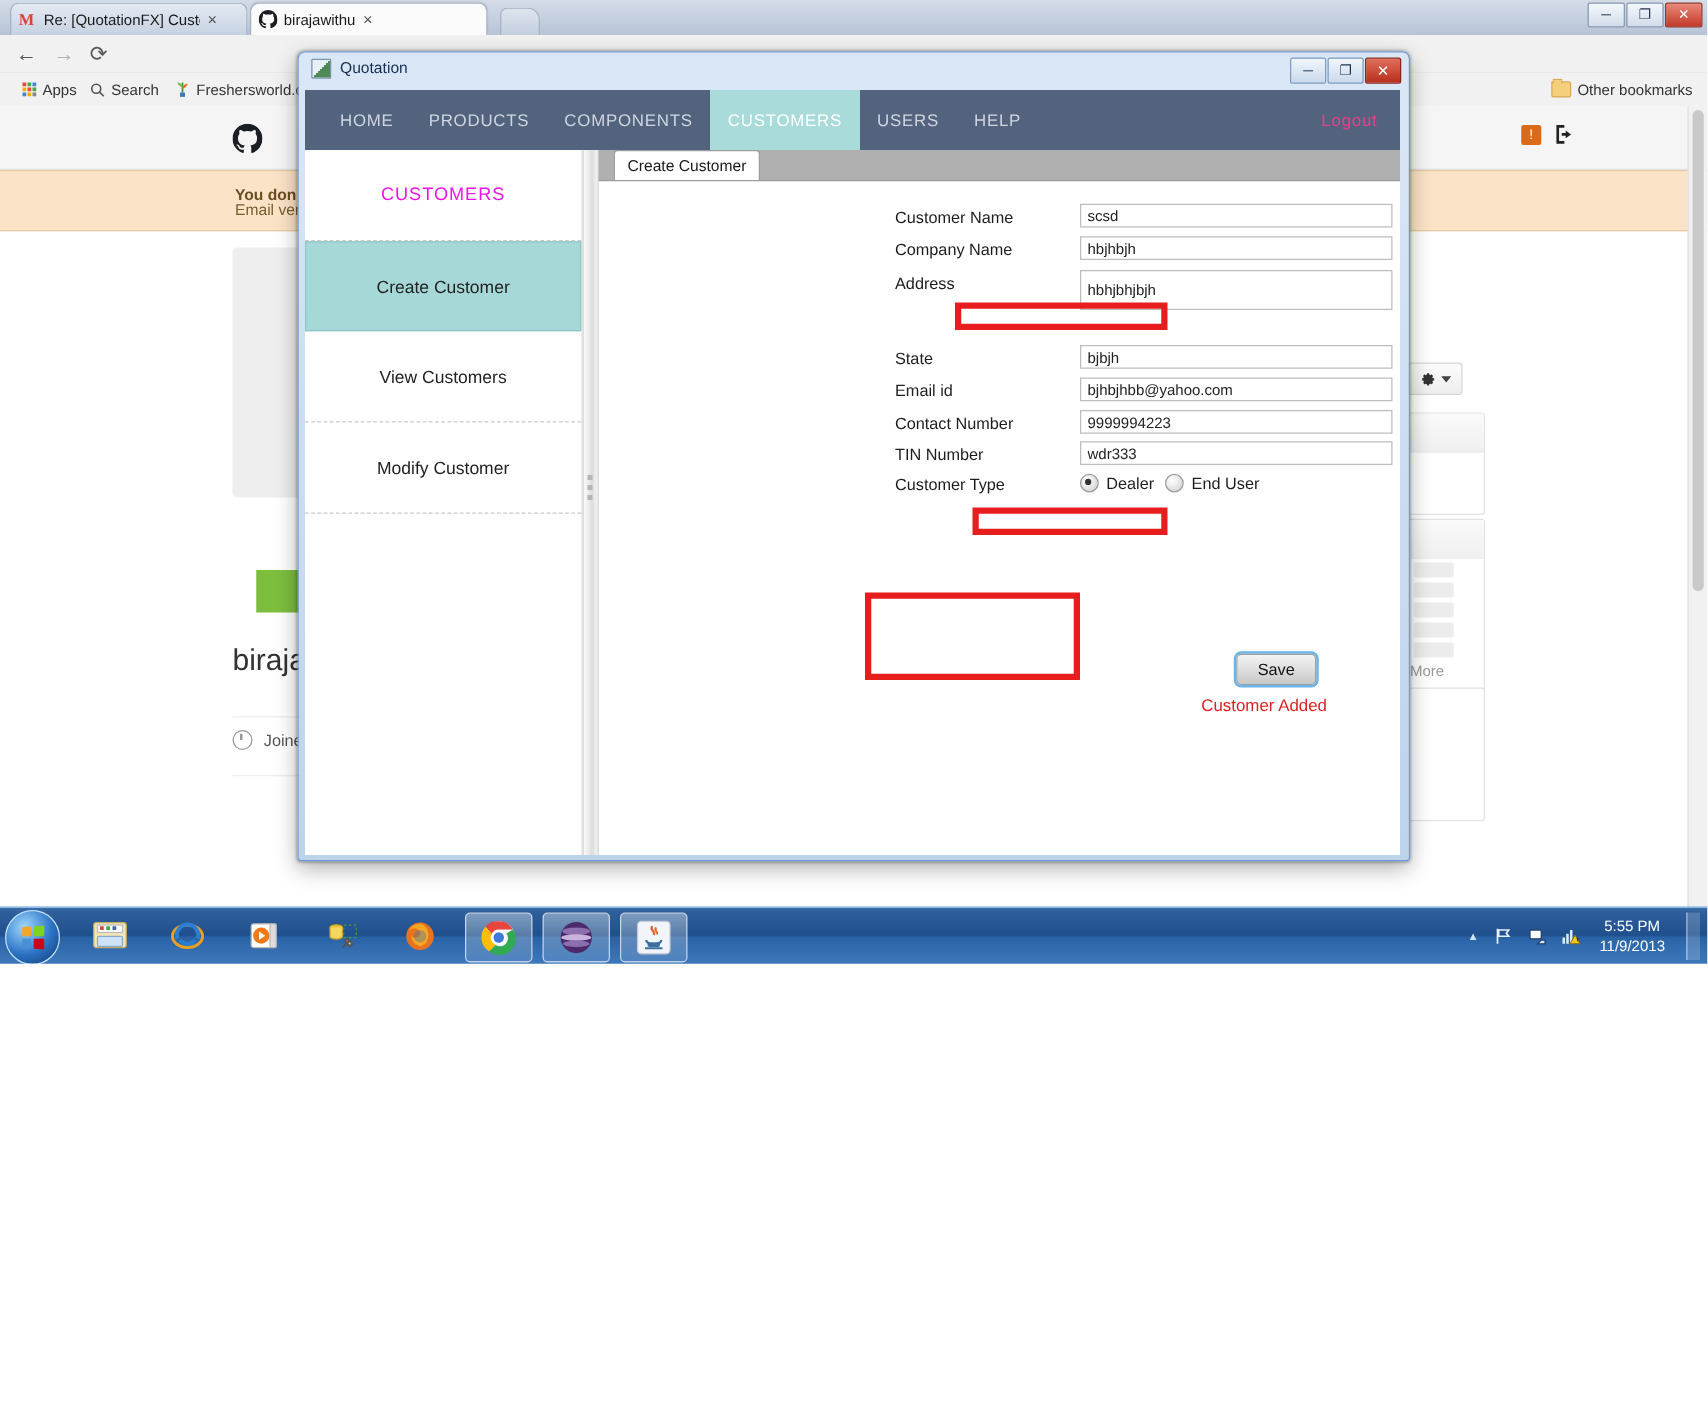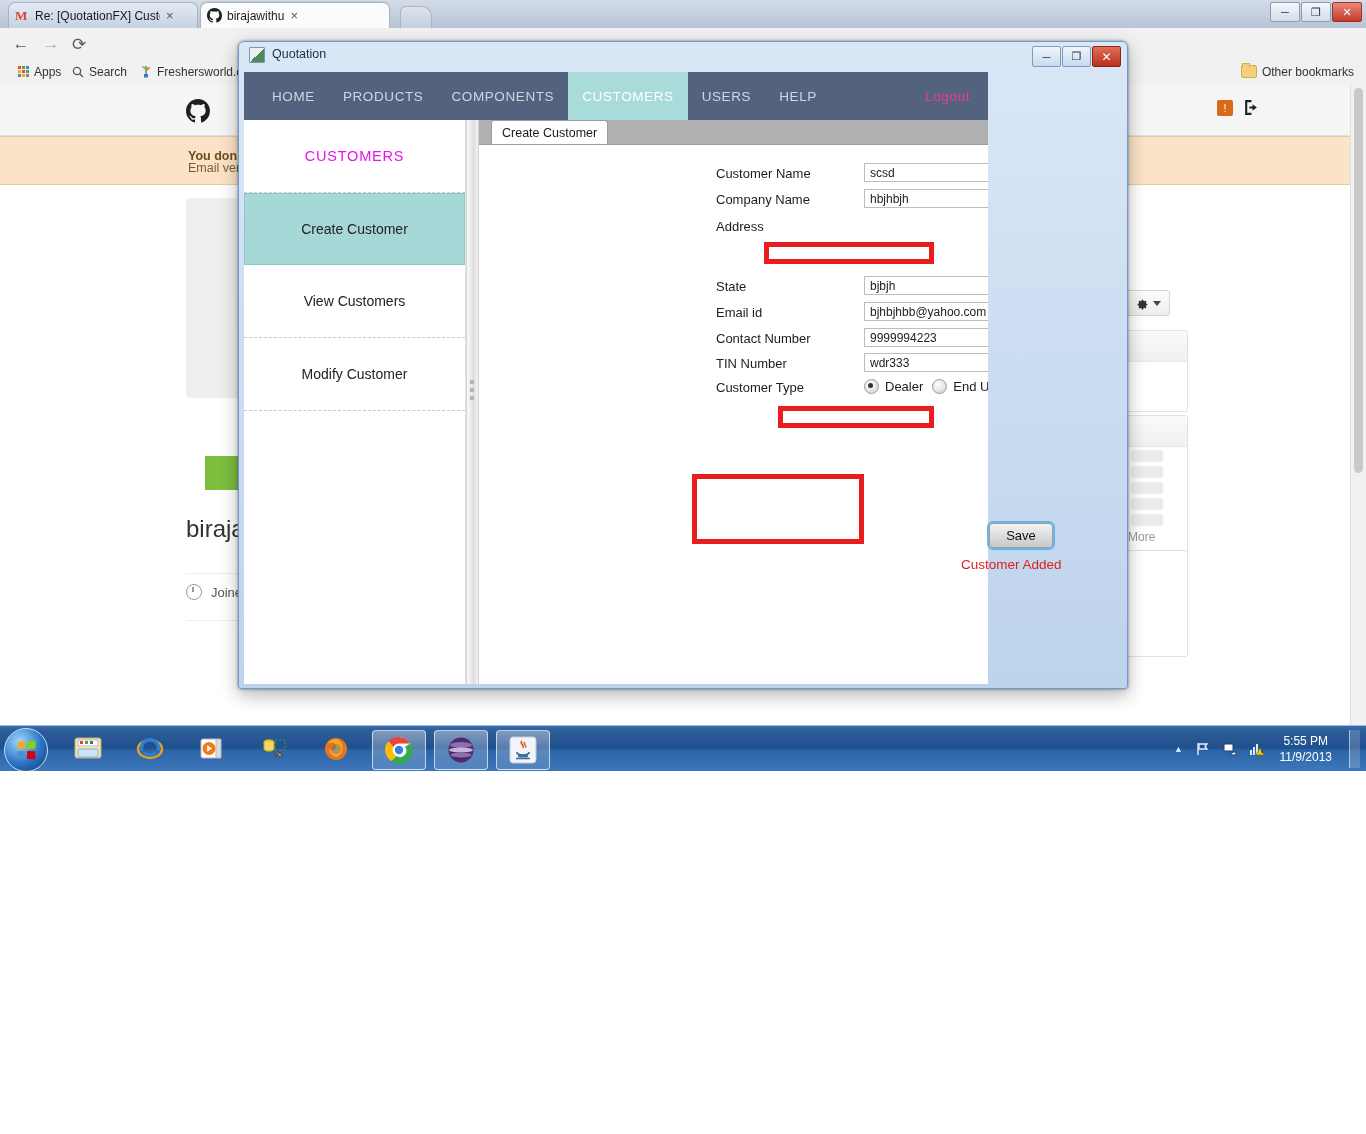--- a/index.html
+++ b/index.html
@@ -97,21 +97,21 @@
   .jtitle{height:22px;display:flex;align-items:flex-start;position:relative;padding-left:6px;}
   .jicon{width:14px;height:14px;background:linear-gradient(135deg,#e9f0f7 50%,#4f8a56 50%);
          border:1px solid #7d95ad;border-radius:1px;margin-right:7px;}
   .jtitle .jt{font-size:12.5px;color:#15304f;}
   .jwinctrls{position:absolute;right:2px;top:-1px;display:flex;gap:1px;}
   .jbtn{width:27px;height:19px;border:1px solid #7c9cc0;border-radius:2px;
         background:linear-gradient(#f0f6fc,#c9d9ec);display:flex;align-items:center;justify-content:center;
         font-size:11px;color:#16304d;}
   .jbtn.close{background:linear-gradient(#e0705c,#b92e1c);border-color:#8d2415;color:#fff;font-weight:bold;font-size:12px;}
 
-  .jbody{position:absolute;left:5px;top:30px;width:744px;height:612px;background:#fff;overflow:hidden;}
+  .jbody{position:absolute;left:5px;top:30px;width:876px;height:612px;background:#fff;overflow:hidden;}
   .navbar{height:48px;background:#53627d;position:relative;display:flex;align-items:stretch;}
   .navitem{display:flex;align-items:center;padding:0 14px;font-size:13.5px;color:#cfd6e2;letter-spacing:.6px;}
   .navitem.first{margin-left:14px;}
   .navitem.active{background:#a9dbdb;color:#fff;}
   .logout{position:absolute;right:18px;top:0;height:48px;display:flex;align-items:center;
           font-size:13.5px;color:#ef3d8c;letter-spacing:.6px;}
 
   .split{position:absolute;left:0;top:48px;width:876px;height:564px;display:flex;}
   .sidebar{width:221px;background:#fff;position:relative;border-right:1px solid #e5e5e5;}
   .sidehdr{height:72px;display:flex;align-items:center;justify-content:center;
@@ -383,20 +383,21 @@
               <input class="finput" value="scsd" style="">
             </div>
 
             <div class="frow" style="left:237px;top:44px;">
               <div class="flabel">Company Name</div>
               <input class="finput" value="hbjhbjh" style="">
             </div>
 
             <div class="frow" style="left:237px;top:71px;">
               <div class="flabel">Address</div>
+              <input class="finput tall" value="hbhjbhjbjh" style="">
             </div>
 
 
             <div class="frow" style="left:237px;top:131px;">
               <div class="flabel">State</div>
               <input class="finput" value="bjbjh" style="">
             </div>
 
             <div class="frow" style="left:237px;top:157px;">
               <div class="flabel">Email id</div>

